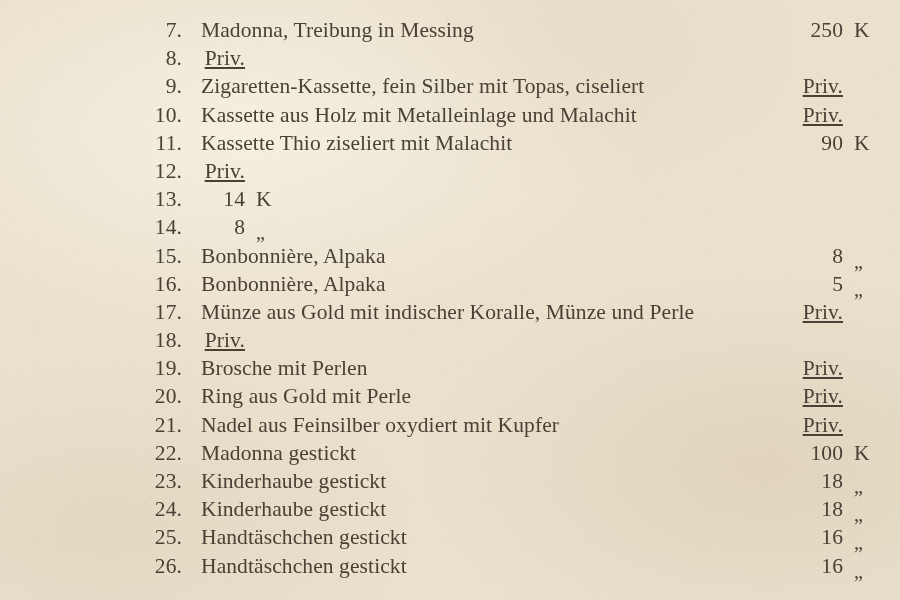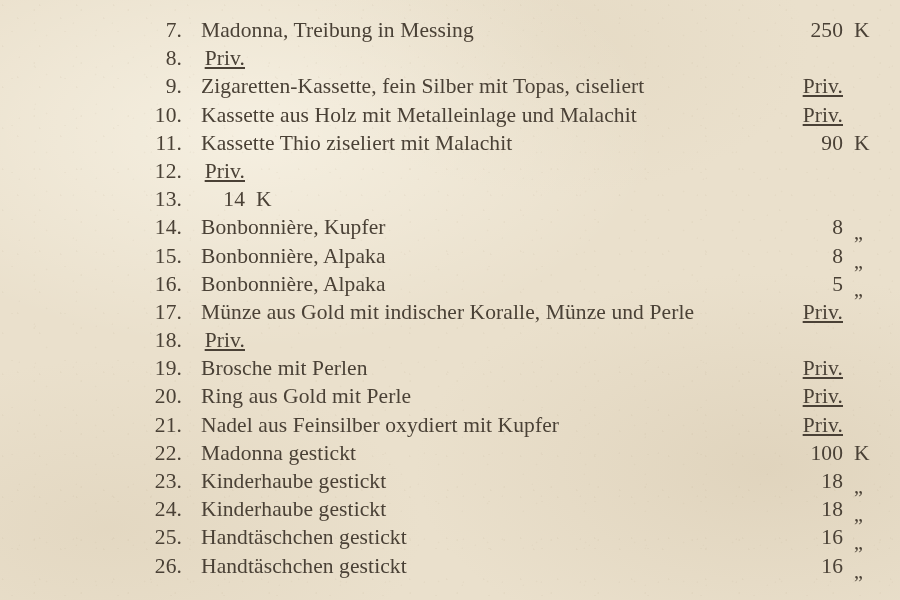--- a/index.html
+++ b/index.html
@@ -165,21 +165,20 @@
       </div>
       <div class="entry">
         <span class="num">13.</span>
         <span class="price">
           <span class="amount">14</span>
           <span class="unit">K</span>
         </span>
       </div>
       <div class="entry">
         <span class="num">14.</span>
-        <span class="desc">Bonbonnière, Kupfer</span>
         <span class="price">
           <span class="amount">8</span>
           <span class="unit ditto">„</span>
         </span>
       </div>
       <div class="entry">
         <span class="num">15.</span>
         <span class="desc">Bonbonnière, Alpaka</span>
         <span class="price">
           <span class="amount">8</span>

